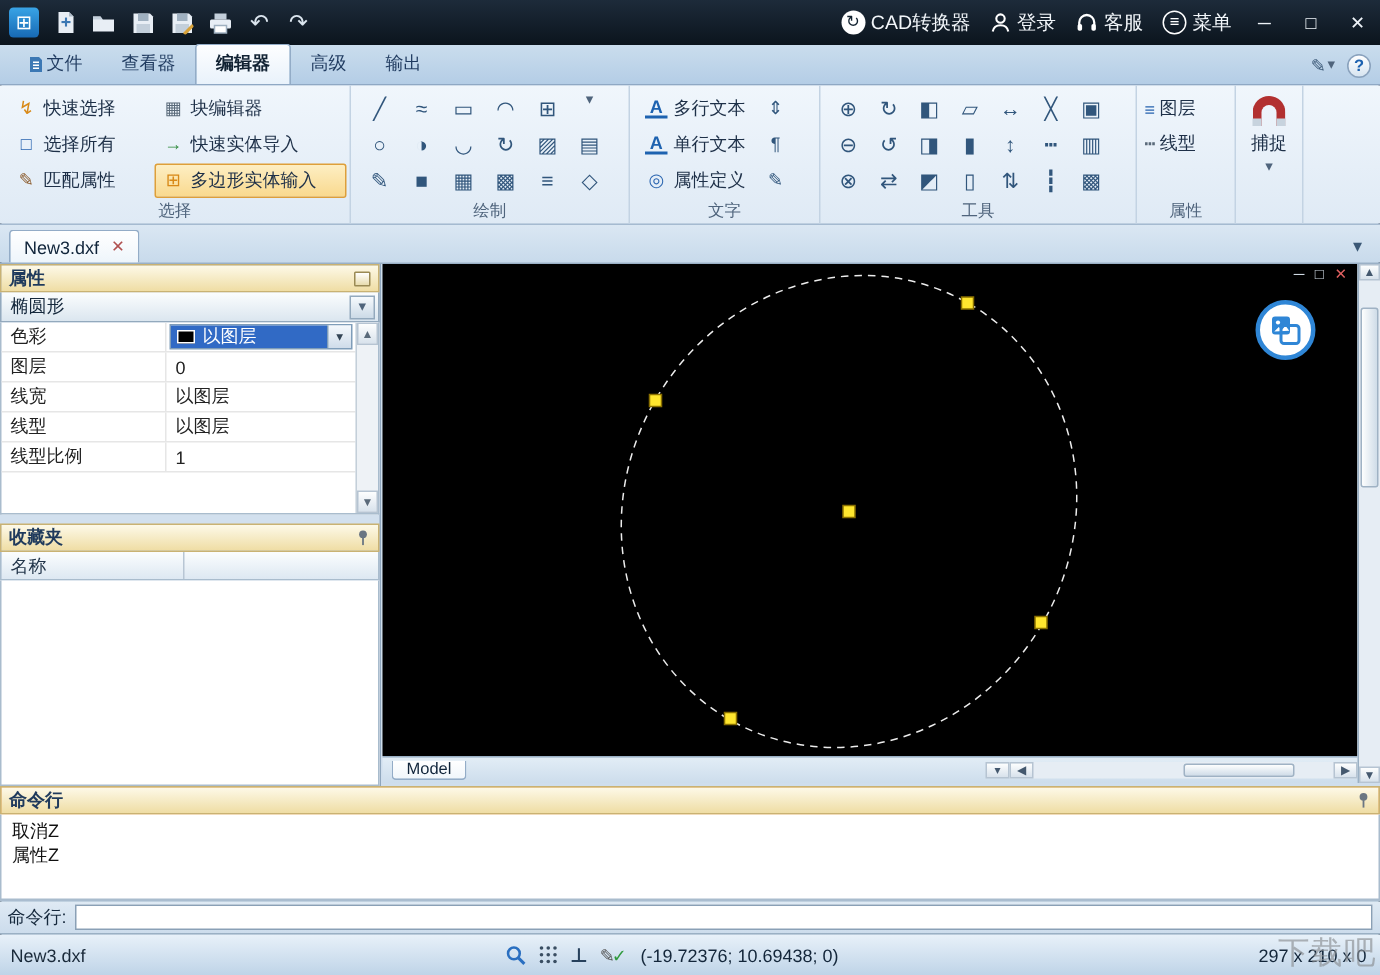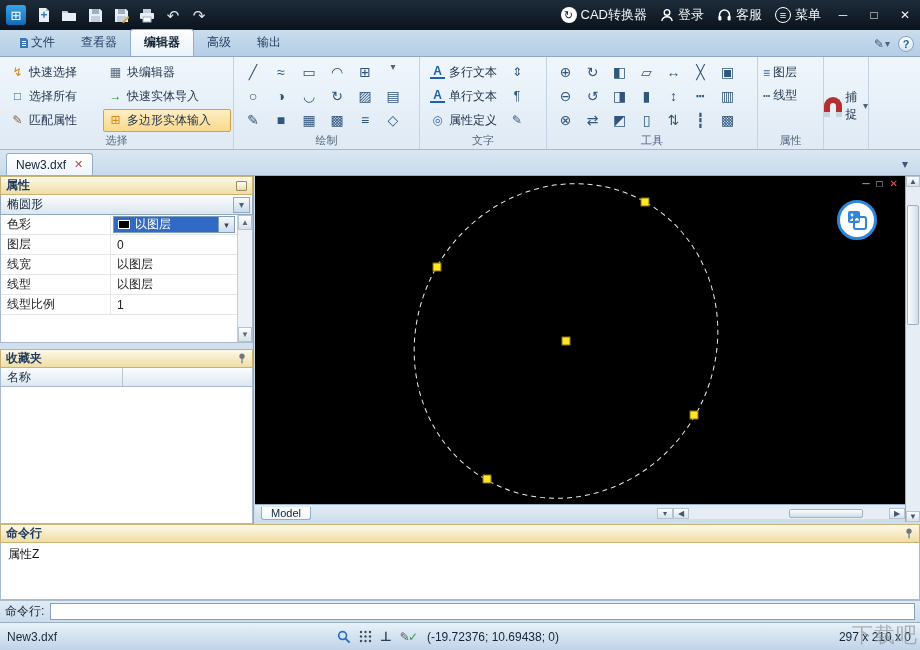--- a/index.html
+++ b/index.html
@@ -42,21 +42,21 @@
   .icongrid.tools{grid-template-columns:repeat(7,27px);}
   .ric{width:24px;height:21px;line-height:21px;text-align:center;color:#31567c;font-size:14px;border-radius:2px;}
   .textwrap{display:flex;gap:3px;}
   .textcol{display:flex;flex-direction:column;}
   .textcol .ritem{height:24px;}
   .texticons{display:flex;flex-direction:column;justify-content:space-between;padding:2px 0;}
   .texticons .ric{font-size:12px;height:20px;line-height:20px;}
   .aicon{color:#1d62b0;font-weight:bold;font-size:12px;border-bottom:2px solid #1d62b0;line-height:11px;}
   .propcol{display:flex;flex-direction:column;gap:6px;padding-top:4px;}
   .propitem{display:flex;align-items:center;gap:3px;color:#1e3048;white-space:nowrap;}
-  .bigbtn{width:45px;display:flex;flex-direction:row;align-items:center;padding-top:5px;gap:3px;border-right:1px solid #c3d3e3;color:#1e3048;}
+  .bigbtn{width:45px;display:flex;flex-direction:column;align-items:center;padding-top:5px;gap:3px;border-right:1px solid #c3d3e3;color:#1e3048;}
   .magnet{width:22px;height:20px;border:6px solid #b23030;border-bottom:none;border-radius:11px 11px 0 0;position:relative;margin-top:2px;}
   .magnet::before,.magnet::after{content:"";position:absolute;bottom:0;width:6px;height:5px;background:#c7d3de;}
   .magnet::before{left:-6px;} .magnet::after{right:-6px;}
   .dd{font-size:10px;color:#4f647c;line-height:1;}
 
   
   .doctabs{position:absolute;top:150px;left:0;right:0;height:26px;background:linear-gradient(#dae7f3,#c8daeb);border-bottom:1px solid #9ab0c6;display:flex;align-items:flex-end;padding:0 6px;}
   .doctab{height:22px;background:linear-gradient(#ffffff,#eef5fb);border:1px solid #93acc7;border-bottom:none;border-radius:3px 3px 0 0;display:flex;align-items:center;gap:8px;padding:0 9px;color:#10243a;}
   .doctab .x{color:#b05050;font-size:11px;}
   .doctabs .ddbtn{margin-left:auto;color:#3b5876;padding:0 6px 4px;}
@@ -497,20 +497,21 @@
 
   <div class="cmdpanel">
     <div class="phead">
       <span>命令行</span>
       <svg width="10" height="11">
           <circle cx="5" cy="3.2" r="2.6" fill="#6b7682"></circle>
           <rect x="4.4" y="5.4" width="1.2" height="5" fill="#6b7682"></rect>
         </svg>
     </div>
     <div class="cmdbody">
+      <div>取消Z</div>
       <div>属性Z</div>
     </div>
   </div>
 
   <div class="cmdrow">
     <span class="cmdlabel">命令行:</span>
     <input class="cmdinput" style="">
   </div>
 
   <div class="statusbar">

